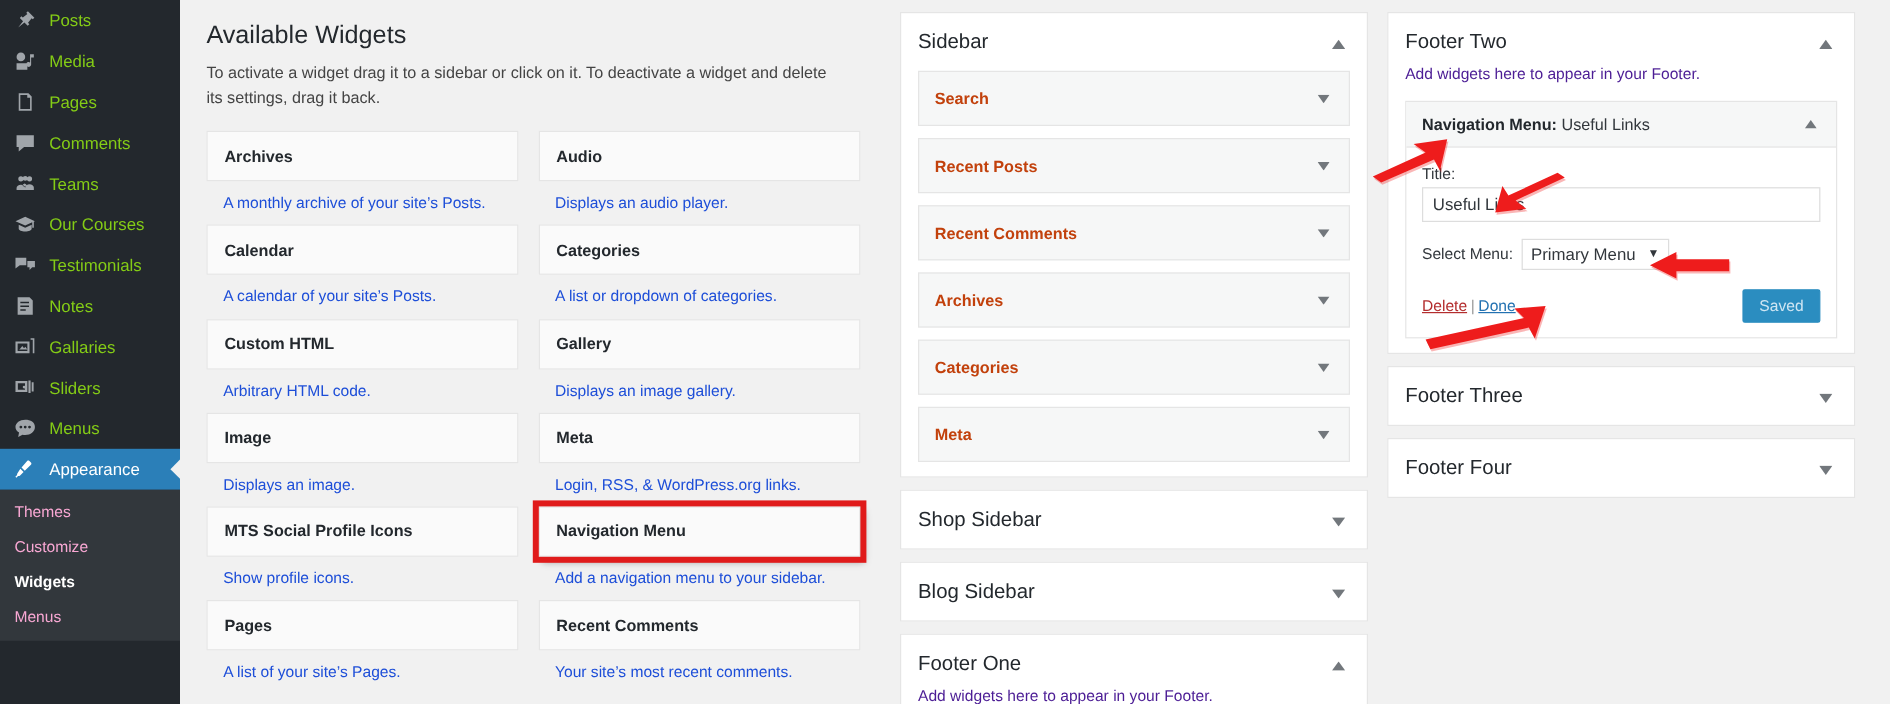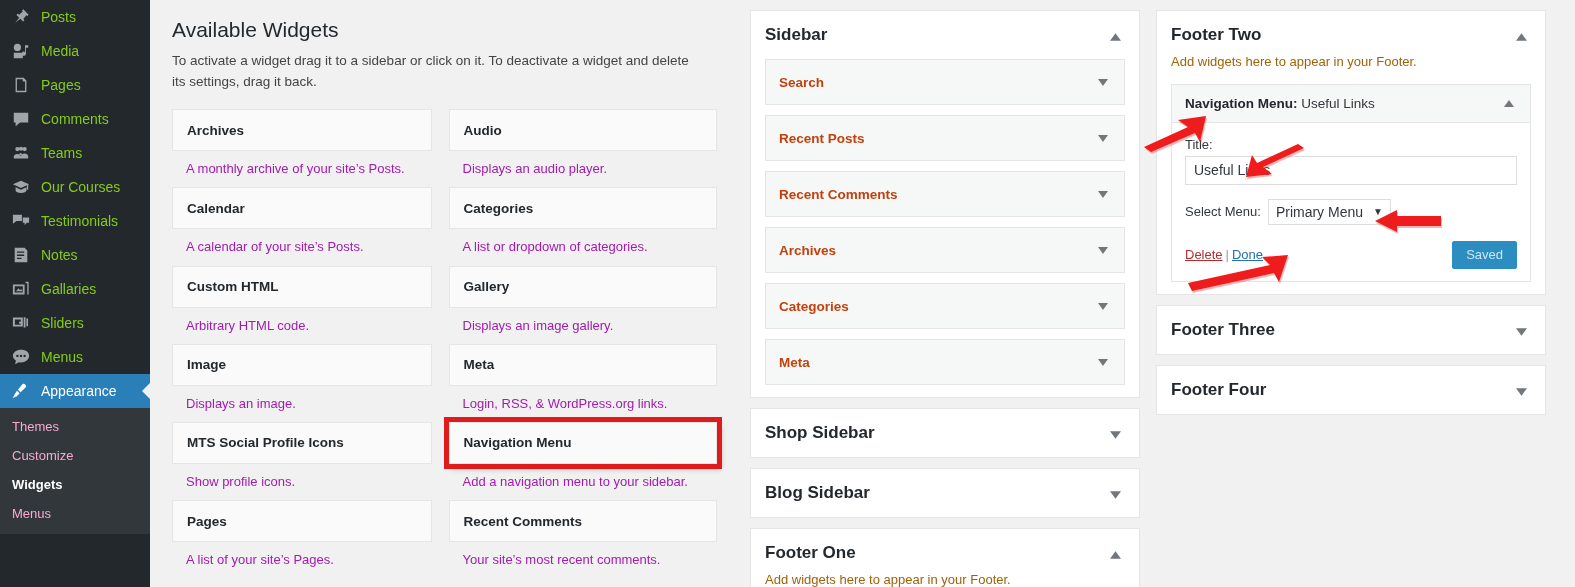--- a/index.html
+++ b/index.html
@@ -79,21 +79,21 @@
   .widget-card {
     position: relative;
     background: #fafafa;
     border: 1px solid #e5e5e5;
     height: 42px;
     display: flex; align-items: center;
     padding: 0 14px;
     cursor: move;
   }
   .widget-card .wc-title { font-size: 13.5px; font-weight: bold; color: #23282d; }
-  .widget-desc { font-size: 13px; color: #a21caf; padding: 9px 0 9px 14px; line-height: 1.4; }
+  .widget-desc { font-size: 13px; color: #1d4ed8; padding: 9px 0 9px 14px; line-height: 1.4; }
   .widget-card.highlighted {
     outline: 5px solid #e01b1b;
     outline-offset: 0px;
     z-index: 5;
     box-shadow: 3px 4px 6px rgba(0,0,0,.35);
   }
 
   
   .panel-col { position: absolute; top: 10px; width: 390px; }
   #col-middle { left: 600px; }
@@ -105,23 +105,23 @@
     margin-bottom: 10px;
     position: relative;
   }
   .panel-head {
     display: flex; align-items: flex-start; justify-content: space-between;
     padding: 14px 14px 12px 14px;
     cursor: pointer;
   }
   .panel-head .ph-text { flex: 1; }
   .panel-title {
-    font-size: 17px; font-weight: bold; color: #23282d; line-height: 1.2;
-  }
-  .panel-sub { font-size: 13px; color: #a16207; margin-top: 8px; line-height: 1.4; }
+    font-size: 17px; font-weight: normal; color: #23282d; line-height: 1.2;
+  }
+  .panel-sub { font-size: 13px; color: #4c1d95; margin-top: 8px; line-height: 1.4; }
   .toggle-arrow {
     width: 20px; height: 20px; flex: 0 0 20px;
     display: flex; align-items: center; justify-content: center;
     margin-top: 2px;
   }
   .toggle-arrow svg { width: 11px; height: 8px; fill: #72777c; display: block; }
 
   .panel-body { padding: 0 14px 12px 14px; }
   .inner-widget {
     background: #f6f7f7;

